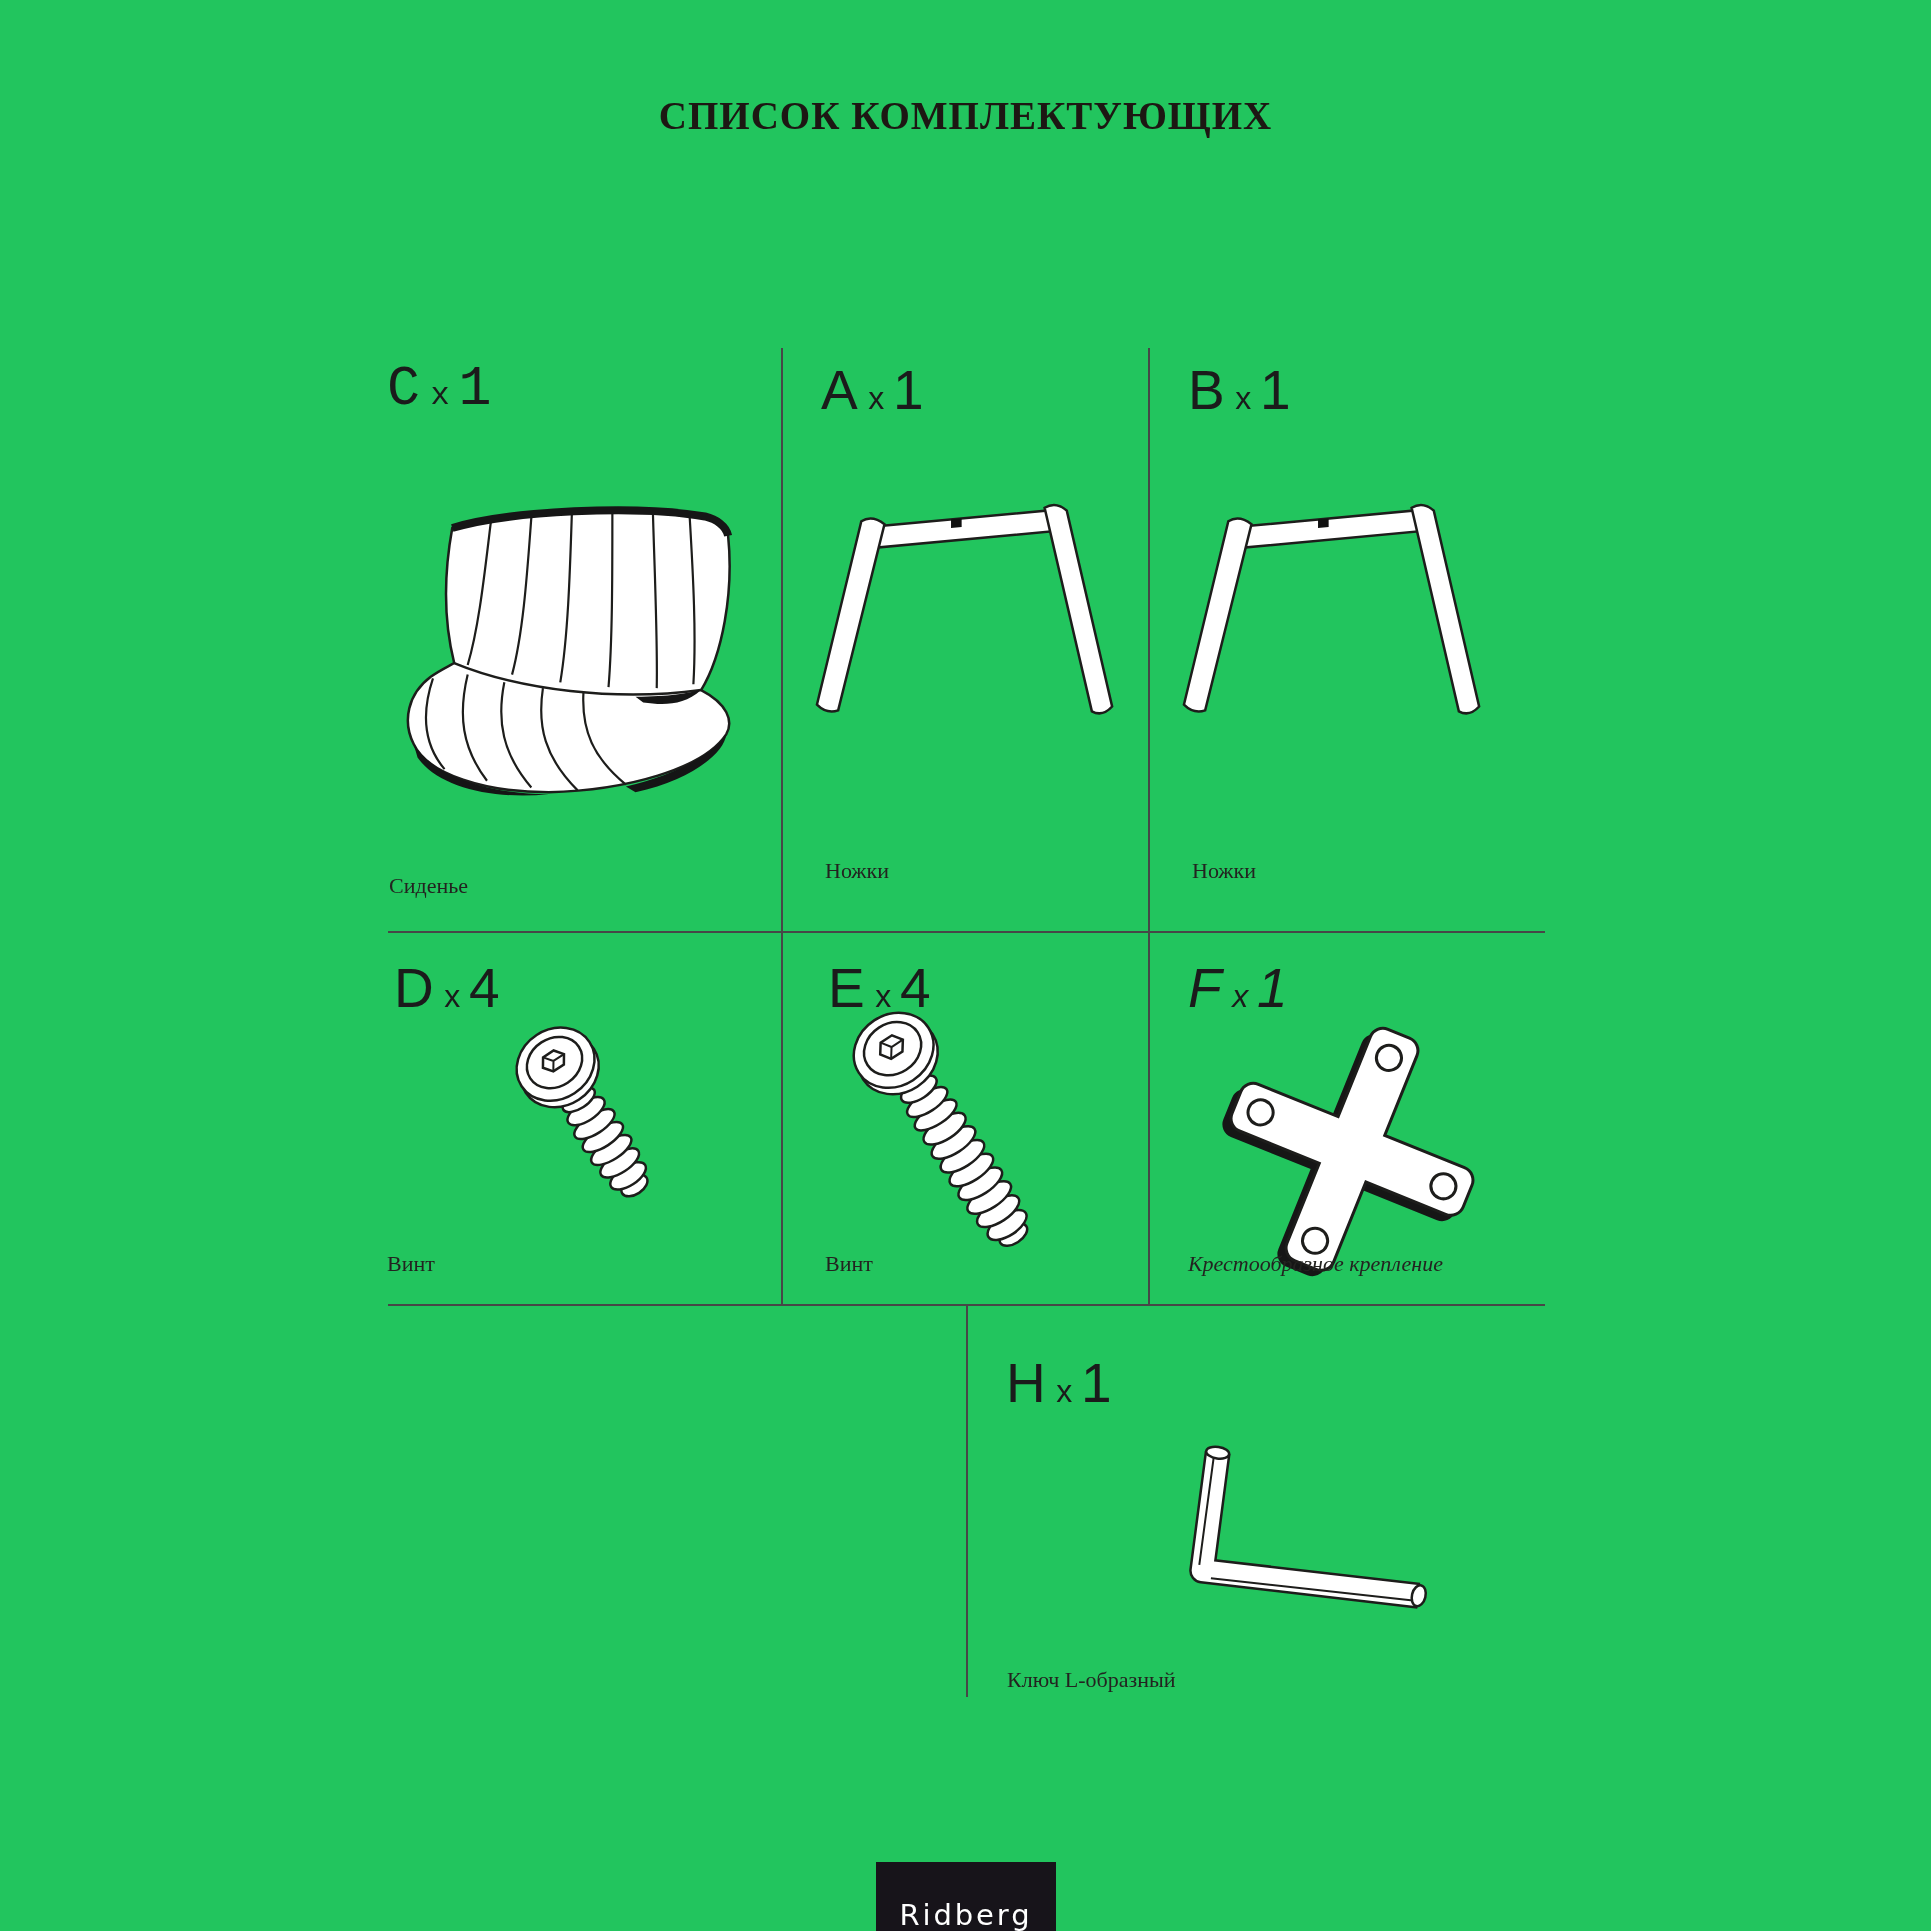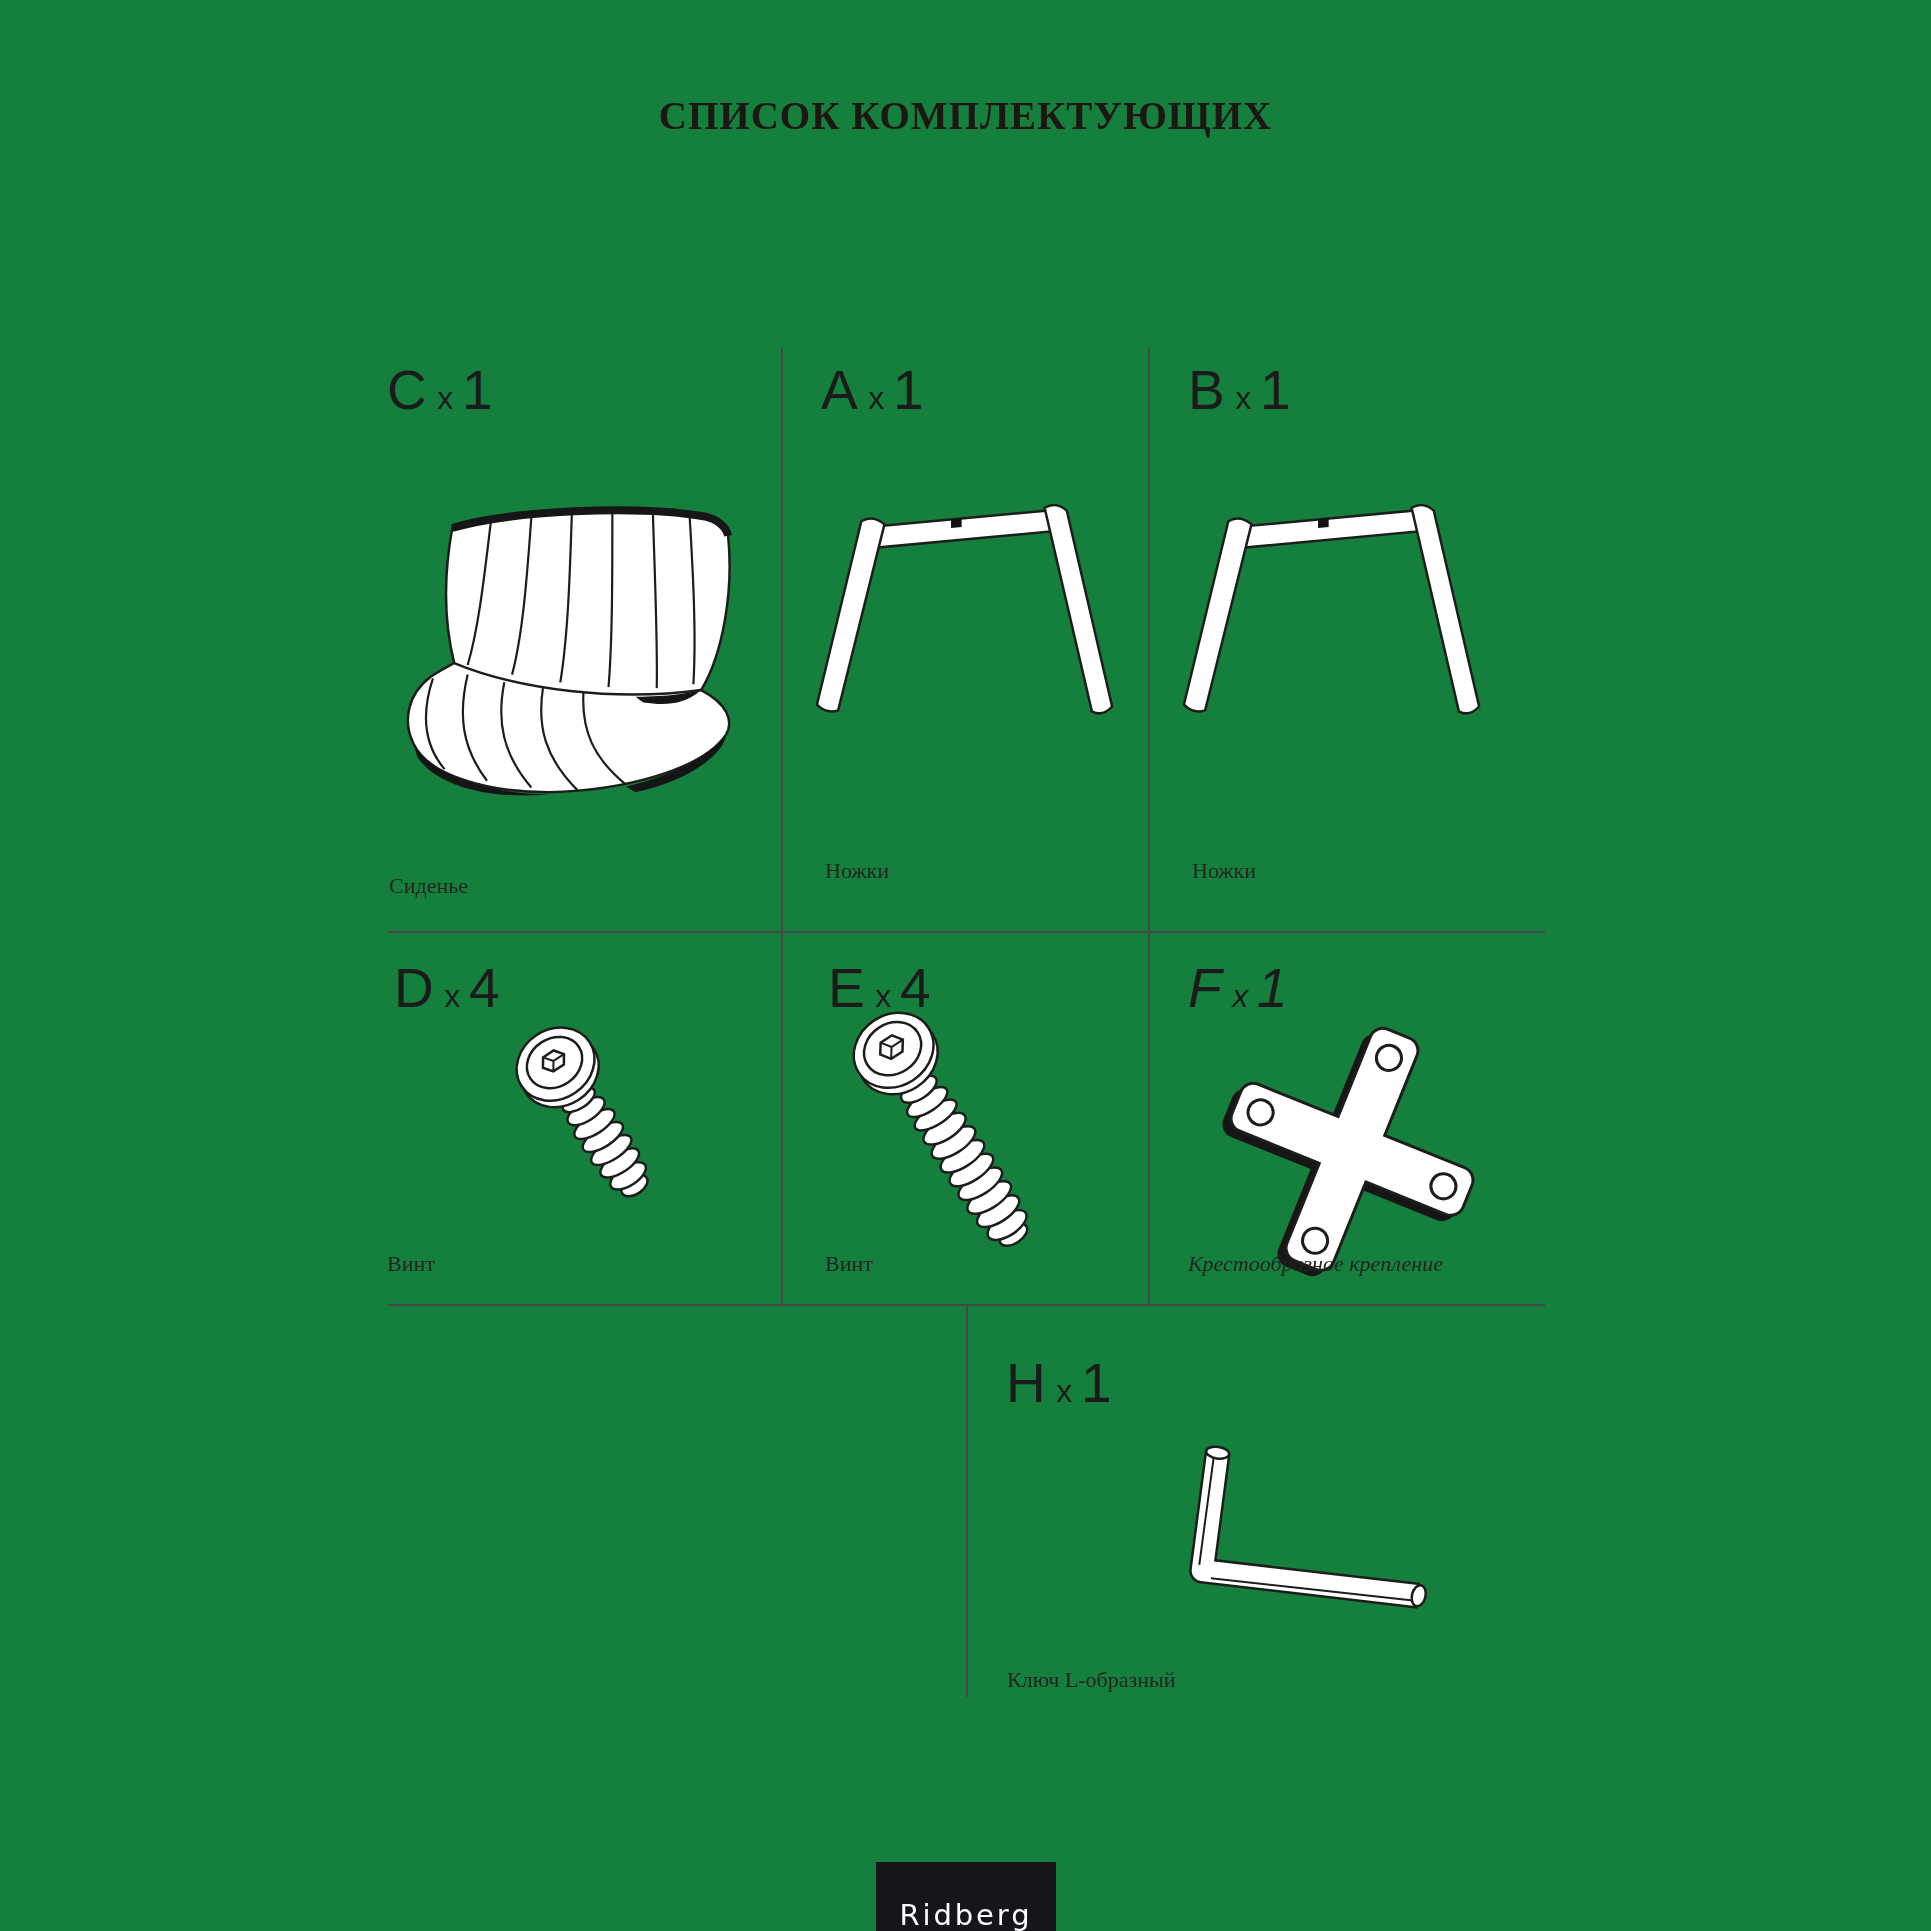--- a/index.html
+++ b/index.html
@@ -1,16 +1,16 @@
 <!DOCTYPE html>
 <html><head>
 <meta charset="utf-8">
 <style>
   html,body{margin:0;padding:0;background:#ffffff;}
-  #page{position:relative;width:1931px;height:1931px;background:#15803d;overflow:hidden;
+  #page{position:relative;width:1931px;height:1931px;background:#22c55e;overflow:hidden;
         font-family:"Liberation Sans", sans-serif;color:#1c1c1a;}
   .title{position:absolute;left:0;top:93px;width:1931px;text-align:center;
          font-family:"Liberation Serif", serif;font-weight:700;font-size:39px;
          letter-spacing:1px;color:#1d1713;}
   .vline,.hline{position:absolute;background:#474747;}
   .vline{width:1.9px;}
   .hline{height:1.9px;}
   .cell{position:absolute;}
   .part-label{position:absolute;white-space:nowrap;color:#1b1b1b;}
   .part-label .big{font-size:55px;font-weight:400;letter-spacing:1.9px;}
@@ -31,21 +31,21 @@
 
   <div class="title">СПИСОК КОМПЛЕКТУЮЩИХ</div>
 
   <div class="vline" style="left:781px;top:348px;height:958px;"></div>
   <div class="vline" style="left:1148px;top:348px;height:958px;"></div>
   <div class="hline" style="left:388px;top:931px;width:1157px;"></div>
   <div class="hline" style="left:388px;top:1304px;width:1157px;"></div>
   <div class="vline" style="left:966px;top:1305px;height:392px;"></div>
 
   <div class="cell" style="left:319px;top:348px;width:462px;height:583px;">
-    <div class="part-label" style="left:68px;top:9.7px;">
+    <div class="part-label" style="left:68px;top:9.7px;font-family:Liberation Mono, monospace;">
       <span class="big">C</span><span class="mult">x</span><span class="big">1</span>
     </div>
     <svg class="diagram" style="left:68px;top:0px;" width="348" height="299" viewBox="0 0 360 310" transform="translate(0,0)">
       <g transform="translate(0,158)" style="display:none"></g>
       <g transform="translate(0,0)">
         <g transform="translate(0,158) scale(1)"></g>
       </g>
       <g transform="translate(0,158)"></g>
       <g transform="translate(0,155) scale(0.0)"></g>
       <g transform="translate(0,155)"></g>

